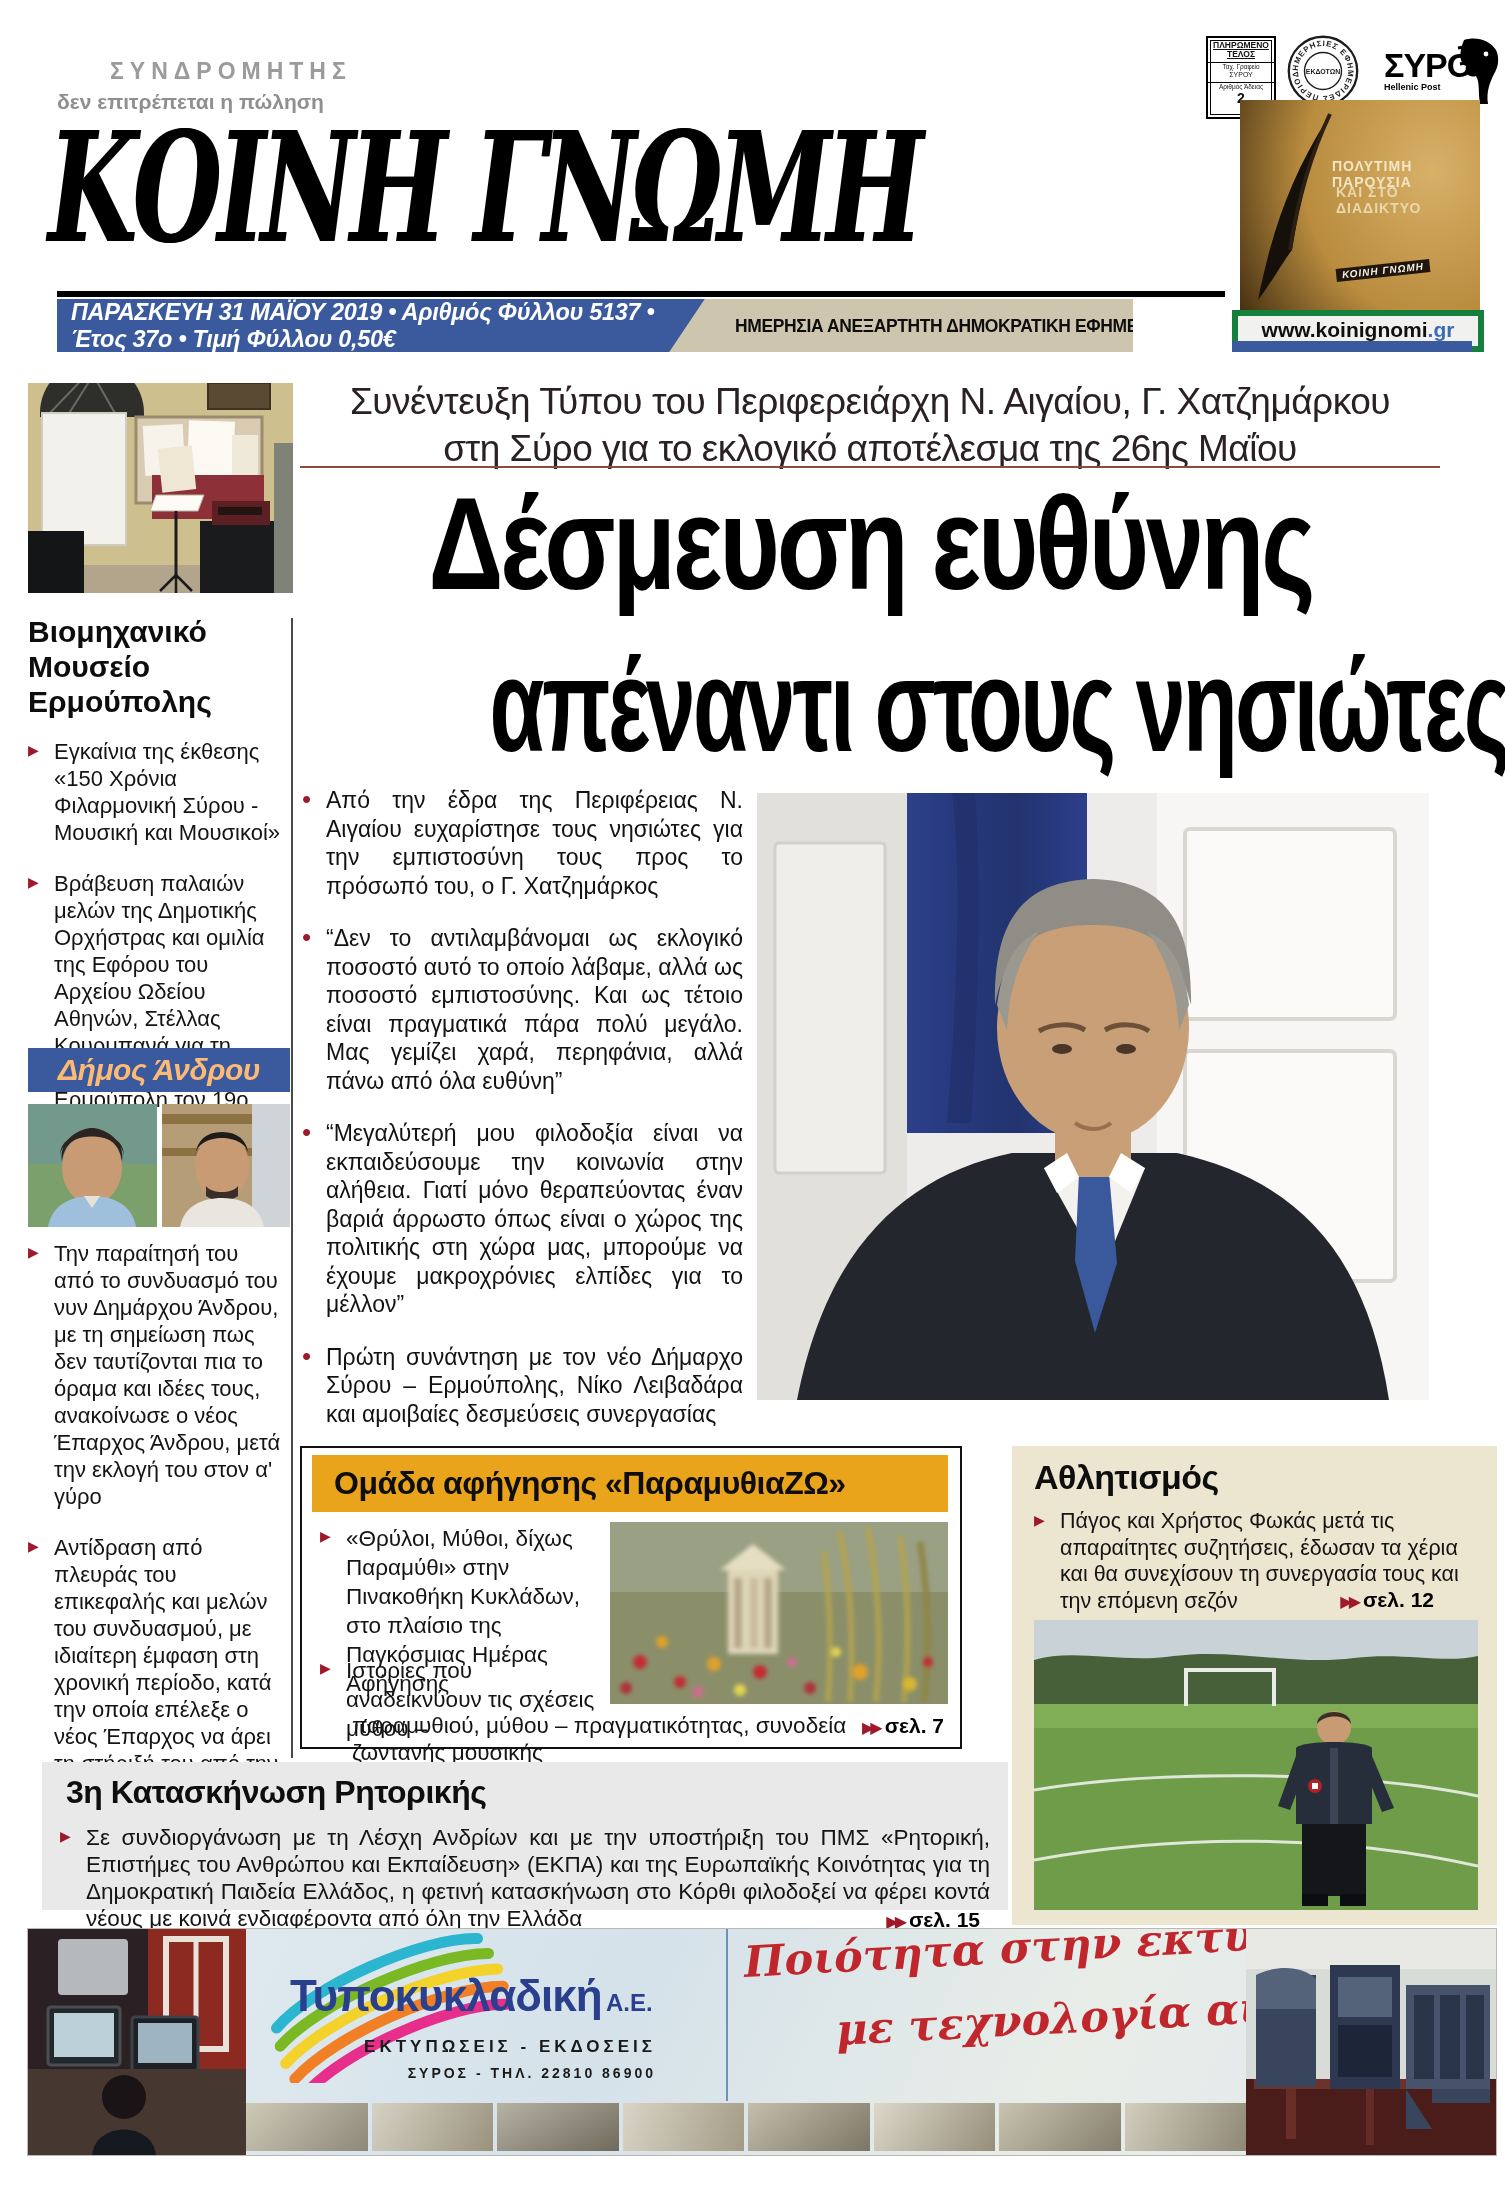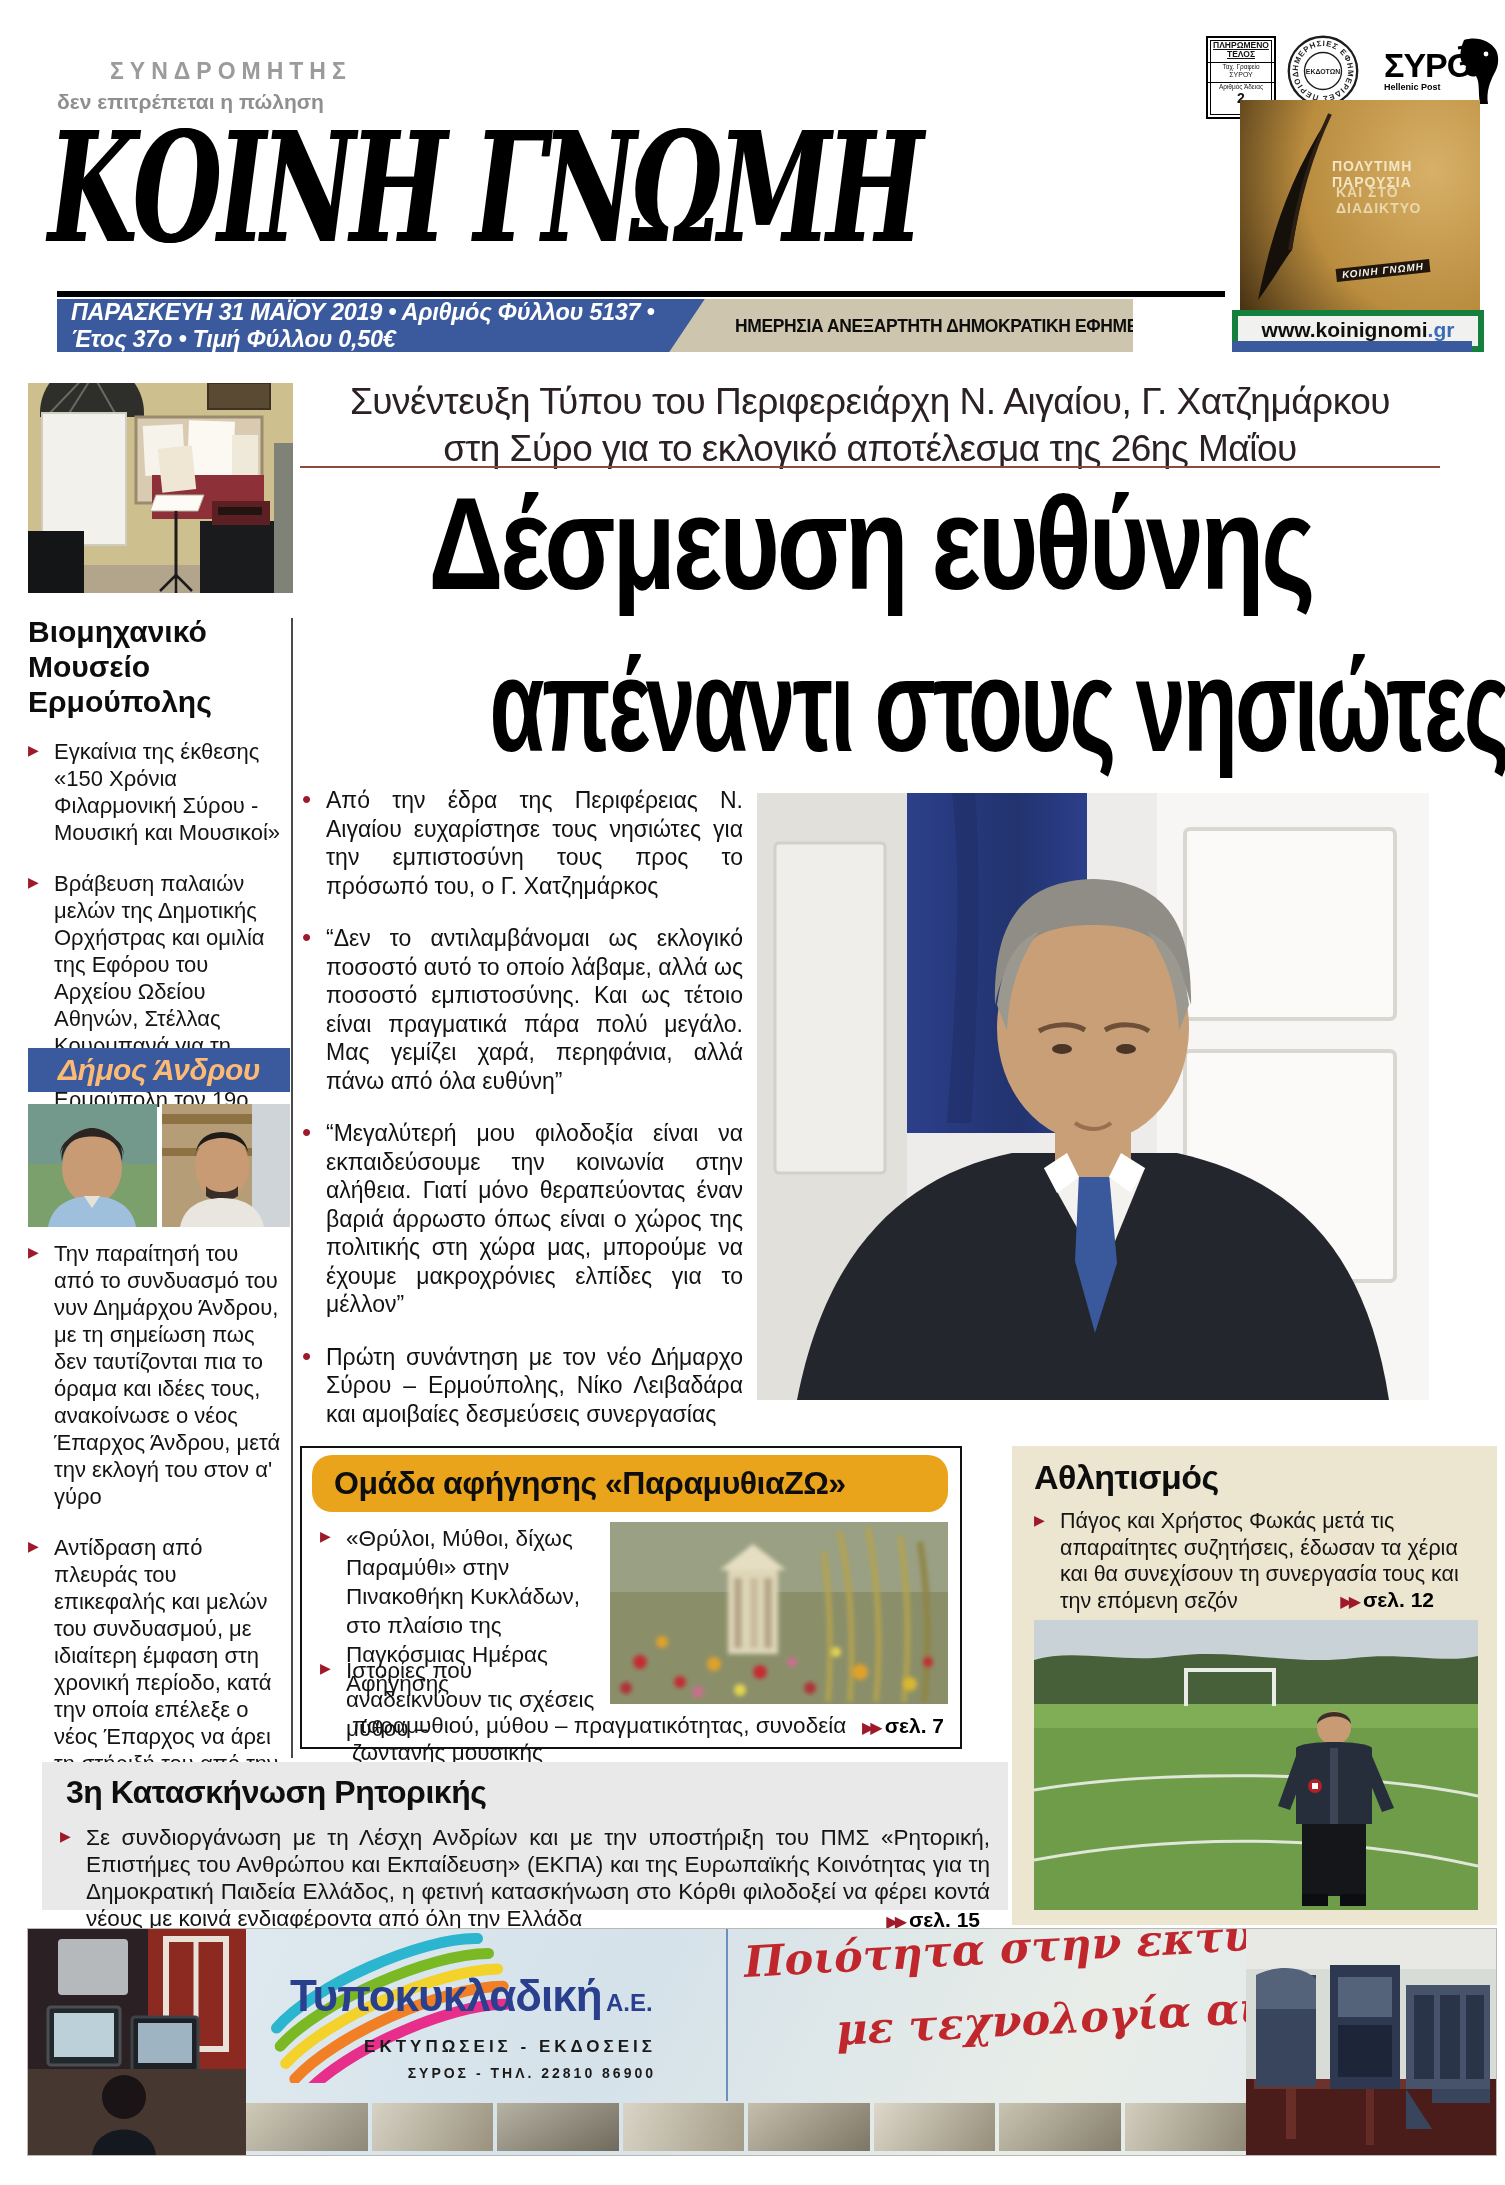--- a/index.html
+++ b/index.html
@@ -60,21 +60,21 @@
   .pref .ar{color:#9e1a2a;letter-spacing:-4px;font-size:16px;margin-right:6px;}
   .pref .lb{font-size:21px;color:#000;}
   .h-col{font-weight:800;color:#0d0d0d;}
 
   .bluebar{background:#3b5a9d;color:#fdba74;font-weight:bold;font-style:italic;font-size:30px;
            display:flex;align-items:center;justify-content:center;letter-spacing:-.5px;}
   .vdiv{background:#4a4a4a;}
 
   
   .storybox{border:2px solid #111;background:#fff;}
-  .orangebar{background:#eaa41c;display:flex;align-items:center;border-radius:20px;}
+  .orangebar{background:#eaa41c;display:flex;align-items:center;}
   .box-h{font-size:32px;font-weight:800;color:#0e0e0e;letter-spacing:-.5px;}
   .sportspanel{background:#ece5d0;}
   .camppanel{background:#e9e9e9;}
   .camp-txt{font-size:22.5px;line-height:27px;color:#141414;text-align:justify;}
 
   
   .adwrap{background:linear-gradient(115deg,#e3ecf1 0%,#d5e2ea 40%,#e8ede8 70%,#dfe8ee 100%);overflow:hidden;}
   .ad-company{font-size:44px;font-weight:bold;color:#2b3f8f;letter-spacing:-1px;white-space:nowrap;}
   .ad-suffix{font-size:24px;font-weight:bold;color:#2b3f8f;}
   .ad-services{font-size:17px;font-weight:bold;color:#1a1a1a;letter-spacing:4px;text-align:right;}

